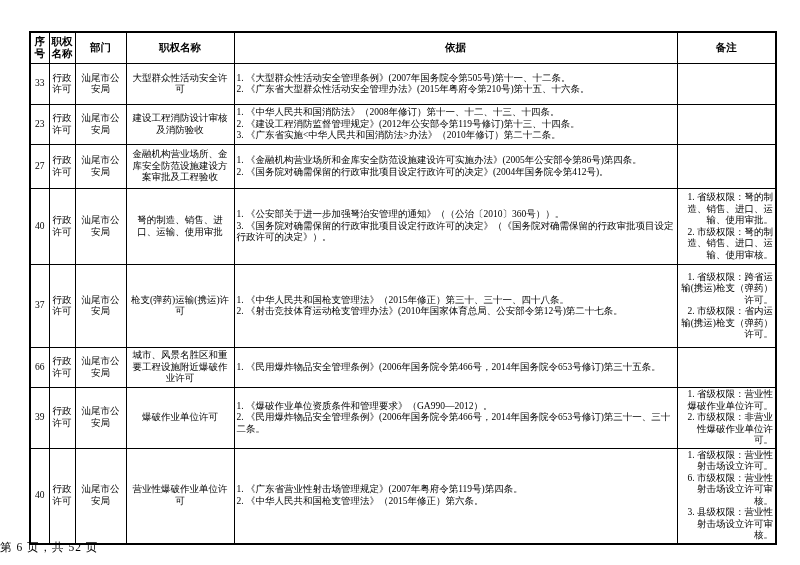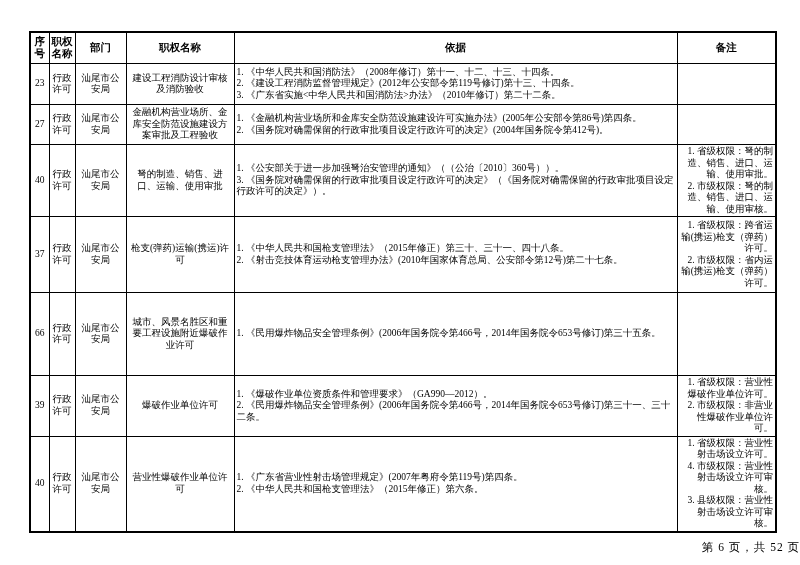--- a/index.html
+++ b/index.html
@@ -53,21 +53,21 @@
   tbody tr:nth-child(5) { height: 83px; }
   tbody tr:nth-child(6) { height: 40px; }
   tbody tr:nth-child(7) { height: 60px; }
   tbody tr:nth-child(8) { height: 87px; }
   tbody tr:nth-child(9) { height: 22px; }
   .footer {
     position: absolute;
     left: 0;
     top: 540px;
     width: 100%;
-    text-align: right;
+    text-align: left;
     font-size: 11.5px;
     letter-spacing: 1px;
   }
 </style>
 </head>
 <body>
 
 <div class="page">
 
   <table class="grid">
@@ -84,20 +84,31 @@
         <th>序号</th>
         <th>职权名称</th>
         <th>部门</th>
         <th>职权名称</th>
         <th>依据</th>
         <th>备注</th>
       </tr>
     </thead>
     <tbody>
         <tr>
+          <td class="c0">33</td>
+          <td class="c1">行政许可</td>
+          <td class="c2">汕尾市公安局</td>
+          <td class="c3">大型群众性活动安全许可</td>
+          <td class="c4">
+            <div class="line">1. 《大型群众性活动安全管理条例》(2007年国务院令第505号)第十一、十二条。</div>
+            <div class="line">2. 《广东省大型群众性活动安全管理办法》(2015年粤府令第210号)第十五、十六条。</div>
+          </td>
+          <td class="c5"></td>
+        </tr>
+        <tr>
           <td class="c0">23</td>
           <td class="c1">行政许可</td>
           <td class="c2">汕尾市公安局</td>
           <td class="c3">建设工程消防设计审核及消防验收</td>
           <td class="c4">
             <div class="line">1. 《中华人民共和国消防法》（2008年修订）第十一、十二、十三、十四条。</div>
             <div class="line">2. 《建设工程消防监督管理规定》(2012年公安部令第119号修订)第十三、十四条。</div>
             <div class="line">3. 《广东省实施&lt;中华人民共和国消防法&gt;办法》（2010年修订）第二十二条。</div>
           </td>
           <td class="c5"></td>
@@ -169,21 +180,21 @@
           <td class="c0">40</td>
           <td class="c1">行政许可</td>
           <td class="c2">汕尾市公安局</td>
           <td class="c3">营业性爆破作业单位许可</td>
           <td class="c4">
             <div class="line">1. 《广东省营业性射击场管理规定》(2007年粤府令第119号)第四条。</div>
             <div class="line">2. 《中华人民共和国枪支管理法》（2015年修正）第六条。</div>
           </td>
           <td class="c5">
             <div class="line">1. 省级权限：营业性射击场设立许可。</div>
-            <div class="line">4. 市级权限：营业性射击场设立许可审核。</div>
+            <div class="line">6. 市级权限：营业性射击场设立许可审核。</div>
             <div class="line">3. 县级权限：营业性射击场设立许可审核。</div>
           </td>
         </tr>
       </tbody>
   </table>
 
   <div class="footer">第 6 页，共 52 页</div>
 
 </div>
 

